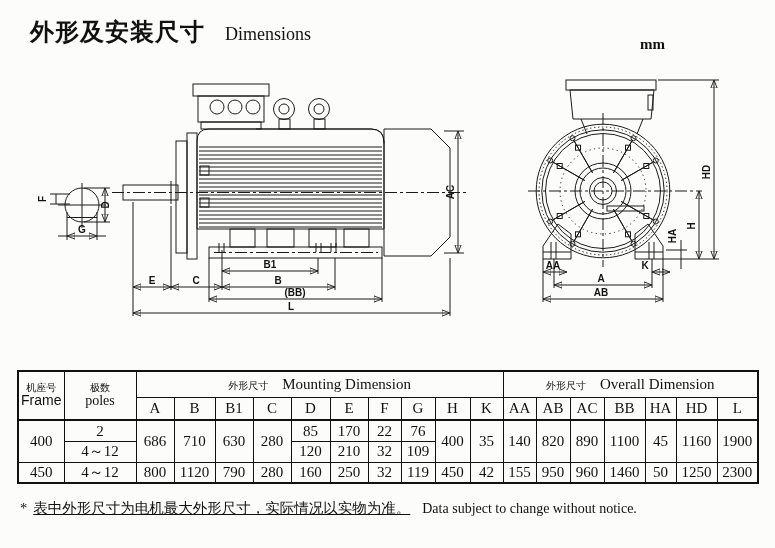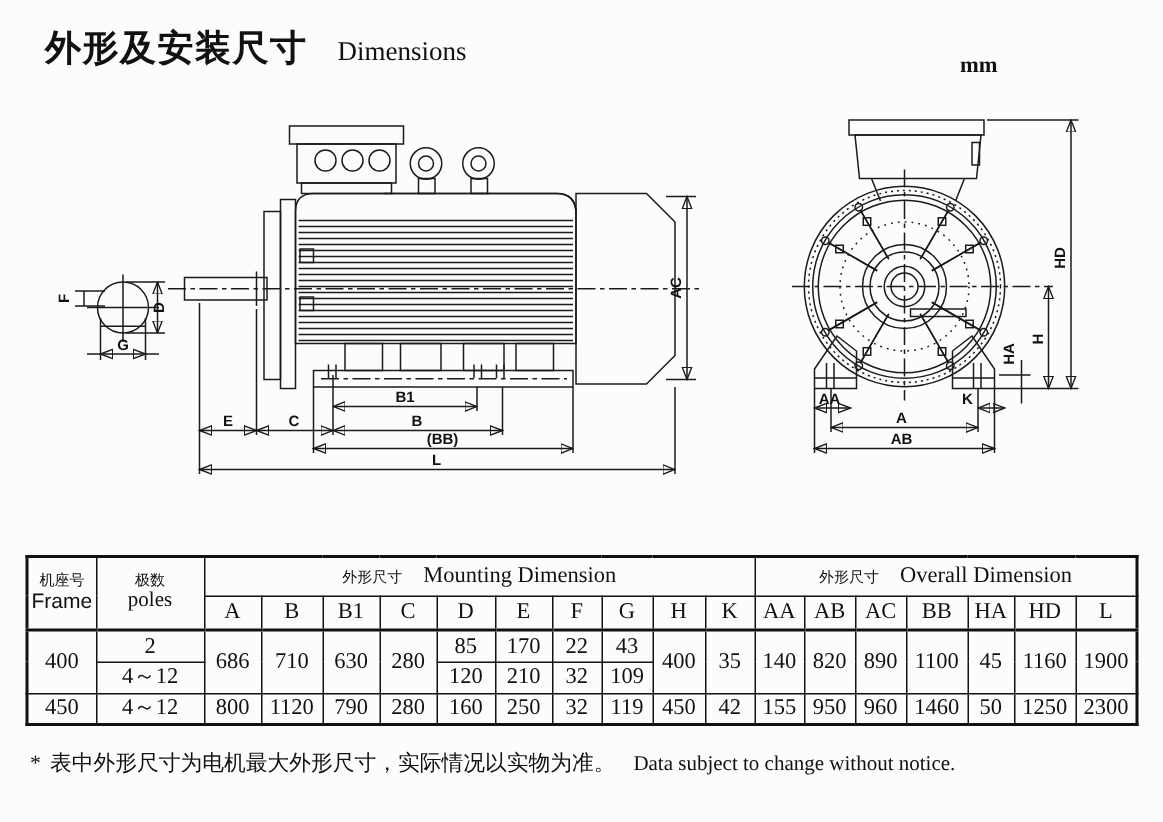--- a/index.html
+++ b/index.html
@@ -40,21 +40,21 @@
   tr.h1{height:26px;}
   tr.h2{height:23px;}
   tr.r{height:21px;}
   tr.h2 td,.hdrb{border-bottom:2px solid #111 !important;}
   .cn{font-size:10px;}
   .frame-en{font-family:"Liberation Sans",sans-serif;font-size:14px;}
   .poles-en{font-size:14px;}
   .grp .cn{margin-right:14px;}
   
   .footnote{position:absolute;left:20px;top:499px;font-size:14.5px;white-space:nowrap;}
-  .fn-cn{font-family:"Liberation Serif",serif;}
+  .fn-cn{font-family:"Liberation Serif",serif;text-decoration:underline;}
   .fn-en{font-family:Liberation Serif, serif;font-size:14px;margin-left:12px;}
   .fn-mark{margin-right:6px;}
 </style>
 </head>
 <body>
 
 <div class="title-row">
   <span class="title-cn">外形及安装尺寸</span><span class="title-en">Dimensions</span>
 </div>
 <div class="unit">mm</div>
@@ -269,21 +269,21 @@
   <tr class="r">
     <td rowspan="2">400</td>
     <td>2</td>
     <td rowspan="2">686</td>
     <td rowspan="2">710</td>
     <td rowspan="2">630</td>
     <td rowspan="2">280</td>
     <td>85</td>
     <td>170</td>
     <td>22</td>
-    <td>43</td>
+    <td>76</td>
     <td rowspan="2">400</td>
     <td rowspan="2">35</td>
     <td rowspan="2">140</td>
     <td rowspan="2">820</td>
     <td rowspan="2">890</td>
     <td rowspan="2">1100</td>
     <td rowspan="2">45</td>
     <td rowspan="2">1160</td>
     <td rowspan="2">1900</td>
   </tr>

